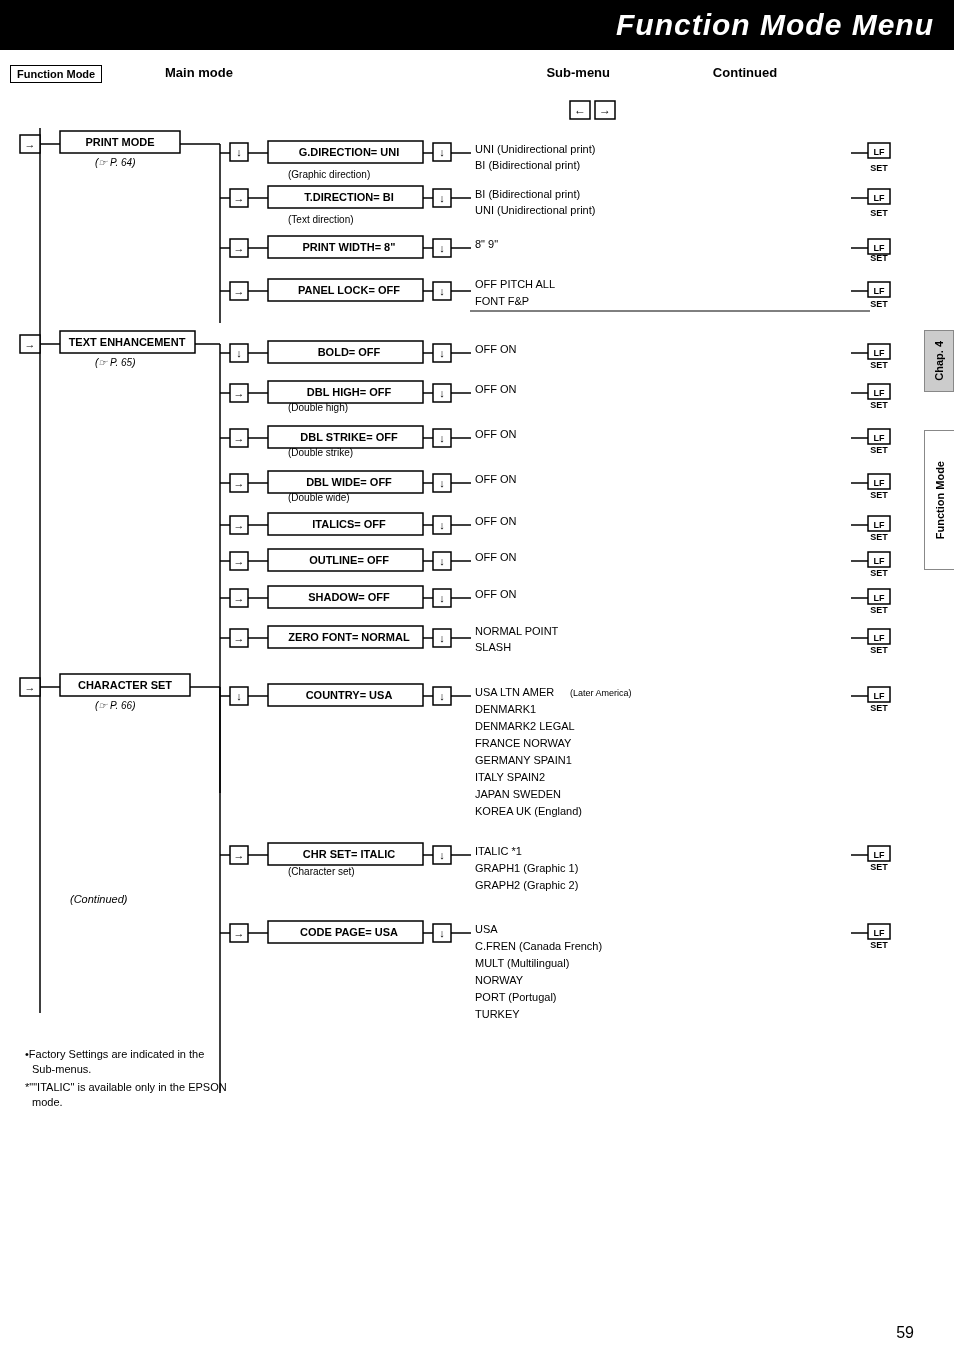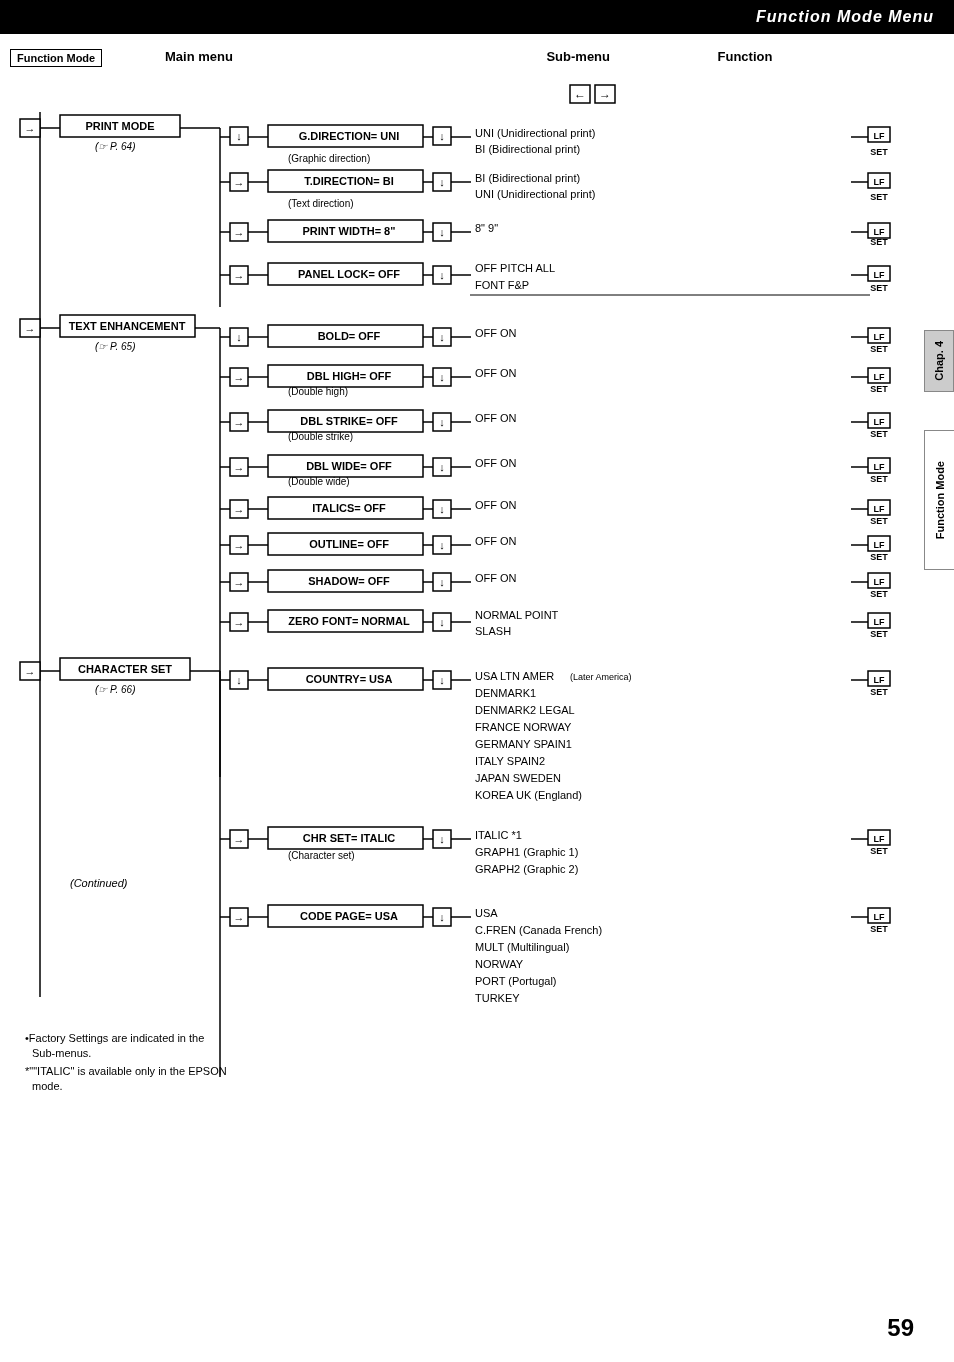--- a/index.html
+++ b/index.html
@@ -53,39 +53,39 @@
     svg {
       display: block;
     }
   </style>
 </head>
 <body>
 
 <div style="position:relative; width:954px; min-height:1362px; background:#fff;">
 
   <div class="title-bar">
-    <span style="font-family:'Arial Black',sans-serif; font-size:16px; color:#fff; font-style:italic; font-weight:900; letter-spacing:1px;">Function Mode Menu</span>
+    <span style="font-family:'Arial Black',sans-serif; font-size:30px; color:#fff; font-style:italic; font-weight:900; letter-spacing:1px;">Function Mode Menu</span>
   </div>
 
   <div style="position:absolute; right:0; top:330px; width:30px; background:#ccc; border:1px solid #888; padding:10px 3px; display:flex; align-items:center; justify-content:center; z-index:10;">
     <span style="writing-mode:vertical-rl; transform:rotate(180deg); font-size:11px; font-weight:bold; text-align:center; white-space:nowrap;">Chap. 4</span>
   </div>
   <div style="position:absolute; right:0; top:430px; width:30px; background:#fff; border:1px solid #888; border-right:none; padding:30px 3px; display:flex; align-items:center; justify-content:center; z-index:10;">
     <span style="writing-mode:vertical-rl; transform:rotate(180deg); font-size:11px; font-weight:bold; text-align:center; white-space:nowrap;">Function Mode</span>
   </div>
 
   <div class="main-content">
 
     <div class="header-row">
       <div class="header-function">
         <span class="box">Function Mode</span>
       </div>
-      <div class="header-main">Main menu</div>
+      <div class="header-main">Main mode</div>
       <div class="header-sub">Sub-menu</div>
-      <div class="header-selection">Function</div>
+      <div class="header-selection">Continued</div>
     </div>
 
     <svg width="910" height="1160" viewBox="0 0 910 1160" style="font-family:Arial,sans-serif; font-size:11px;">
 
       <rect x="560" y="8" width="20" height="18" fill="white" stroke="black" stroke-width="1.5"></rect>
       <text x="570" y="21" text-anchor="middle" font-size="12" font-weight="bold">←</text>
       <rect x="585" y="8" width="20" height="18" fill="white" stroke="black" stroke-width="1.5"></rect>
       <text x="595" y="21" text-anchor="middle" font-size="12" font-weight="bold">→</text>
 
       <line x1="30" y1="35" x2="30" y2="920" stroke="black" stroke-width="1.5"></line>
@@ -398,15 +398,15 @@
 
       <text x="15" y="965" font-size="11">•Factory Settings are indicated in the</text>
       <text x="22" y="980" font-size="11">Sub-menus.</text>
       <text x="15" y="998" font-size="11">*""ITALIC" is available only in the EPSON</text>
       <text x="22" y="1013" font-size="11">mode.</text>
 
     </svg>
 
   </div>
 
-  <div style="position:absolute; bottom:20px; right:40px; font-size:24px; font-weight:bold;">59</div>
+  <div style="position:absolute; bottom:20px; right:40px; font-size:16px; font-weight:normal;">59</div>
 
 </div>
 
 </body></html>

